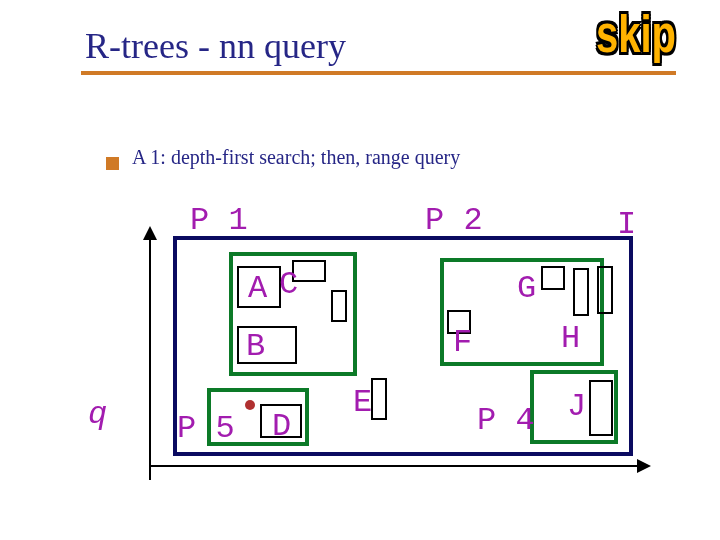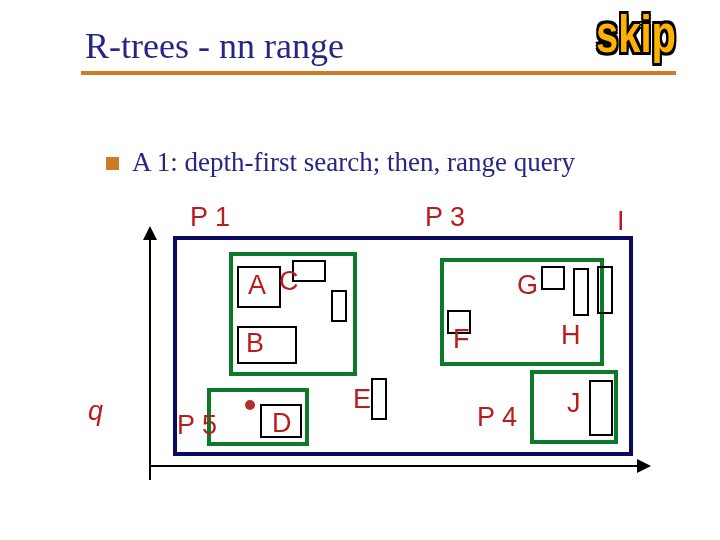--- a/index.html
+++ b/index.html
@@ -51,29 +51,29 @@
     width: 13px;
     height: 13px;
     background: #d07a26;
   }
   .body-text {
     position: absolute;
     left: 132px;
     top: 145px;
     width: 550px;
     font-family: "Comic Sans MS", "Segoe Script", cursive;
-    font-size: 27px;
+    font-size: 20px;
     color: #262686;
     line-height: 1.28;
   }
   .lbl {
     position: absolute;
-    font-family: Liberation Sans, sans-serif;
-    font-size: 27px;
-    color: #b91c1c;
+    font-family: Liberation Mono, monospace;
+    font-size: 32px;
+    color: #a21caf;
   }
   .lbl.italic { font-style: italic; }
   
   .diagram {
     position: absolute;
     left: 145px;
     top: 230px;
     width: 510px;
     height: 265px;
   }
@@ -171,21 +171,21 @@
     width: 10px; height: 10px;
     border: none;
     background: #b03030;
     border-radius: 50%;
   }
 </style>
 </head>
 <body>
 
 <div class="title-bar">
-  <span class="title-text">R-trees - nn range</span>
+  <span class="title-text">R-trees - nn query</span>
   <div class="title-underline"></div>
 </div>
 
 <div class="skip-badge">skip</div>
 
 <div class="bullet"></div>
 <div class="body-text">A 1: depth-first search; then, range query</div>
 
 <span class="lbl italic" style="left:88px; top:396px;">q</span>
 
@@ -210,21 +210,21 @@
   <div class="r r-E"></div>
   <div class="r r-F"></div>
   <div class="r r-G"></div>
   <div class="r r-H"></div>
   <div class="r r-I"></div>
   <div class="r r-J"></div>
   <div class="r r-qmark"></div>
 
   <span class="lbl" style="left:45px; top:-28px;">P 1</span>
   <span class="lbl" style="left:32px; top:180px;">P 5</span>
-  <span class="lbl" style="left:280px; top:-28px;">P 3</span>
+  <span class="lbl" style="left:280px; top:-28px;">P 2</span>
   <span class="lbl" style="left:332px; top:172px;">P 4</span>
 
   <span class="lbl" style="left:103px; top:40px;">A</span>
   <span class="lbl" style="left:101px; top:98px;">B</span>
   <span class="lbl" style="left:134px; top:36px;">C</span>
   <span class="lbl" style="left:127px; top:178px;">D</span>
   <span class="lbl" style="left:208px; top:154px;">E</span>
   <span class="lbl" style="left:308px; top:94px;">F</span>
   <span class="lbl" style="left:372px; top:40px;">G</span>
   <span class="lbl" style="left:416px; top:90px;">H</span>

